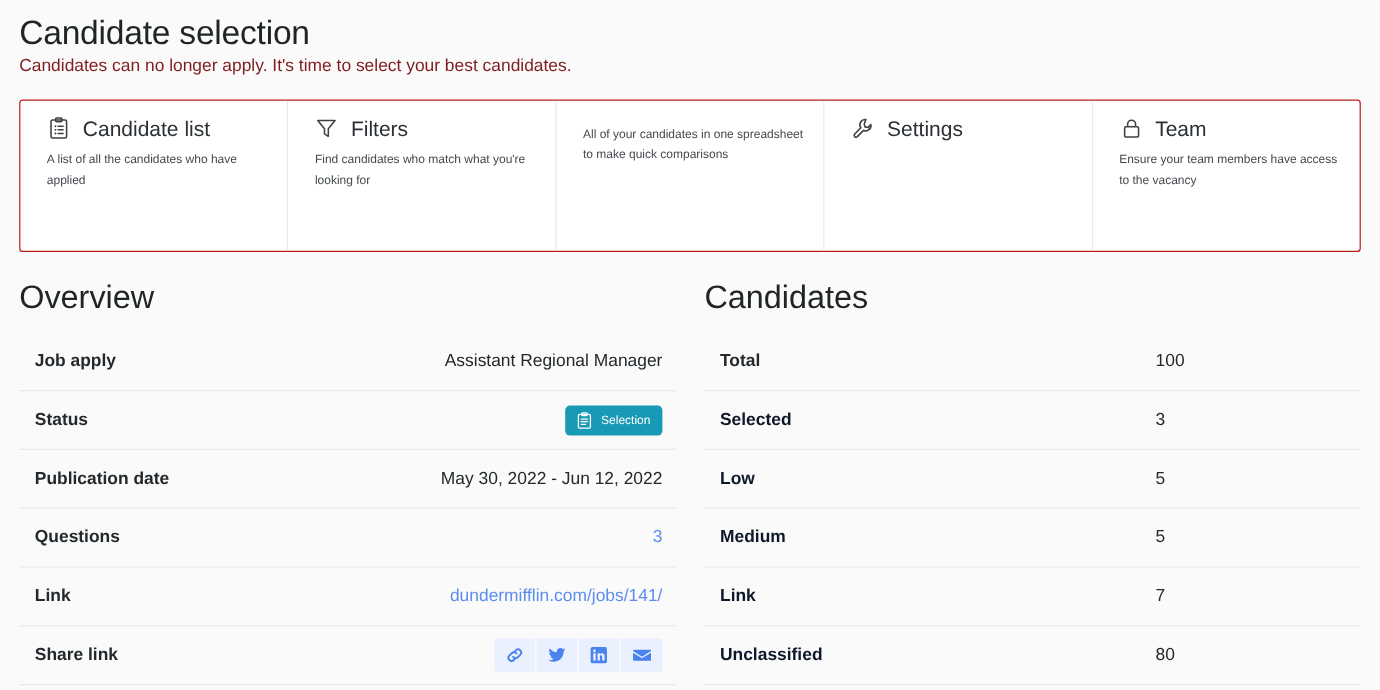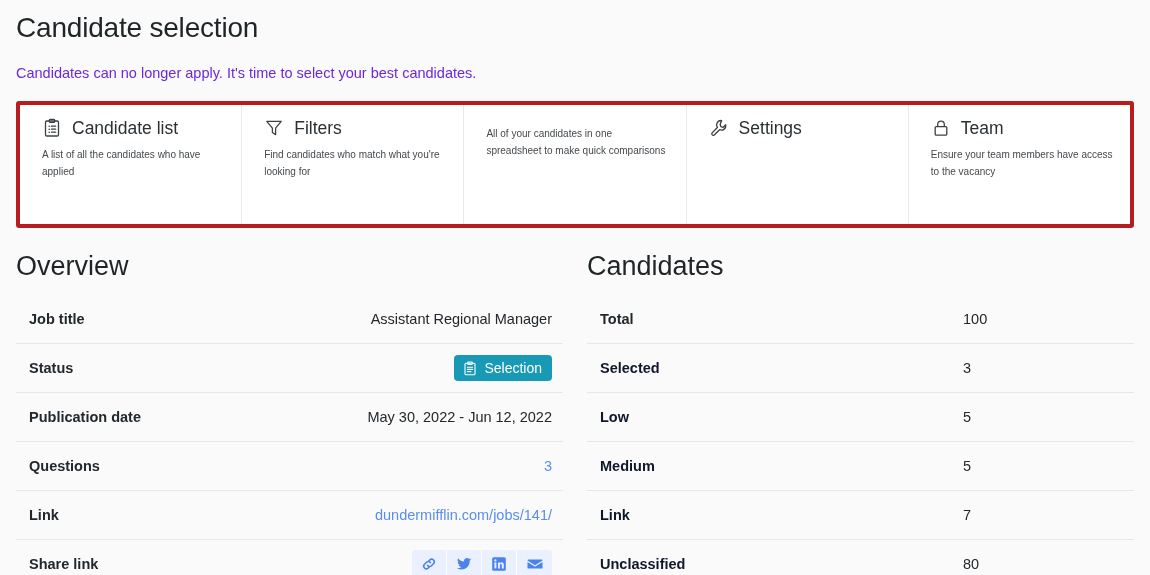--- a/index.html
+++ b/index.html
@@ -11,29 +11,29 @@
     overflow: hidden;
   }
   .page { padding: 10px 16px 0 16px; }
 
   
   .page-title {
     font-size: 28px; font-weight: 400; letter-spacing: -0.2px;
     color: #1f2426; line-height: 1.25;
   }
   .page-sub {
-    font-size: 14.5px; color: #6d28d9; margin-top: 19px; line-height: 1.3;
+    font-size: 14.5px; color: #7f1d1d; margin-top: 1px; line-height: 1.3;
   }
 
   
   .cards {
     display: flex;
     margin-top: 18px;
     background: #ffffff;
-    border: 4px solid #b91c1c;
+    border: 1px solid #b91c1c;
     border-radius: 3px;
     overflow: hidden;
     height: 127px;
   }
   .card {
     flex: 1 1 0;
     padding: 13px 16px 10px 22px;
     border-right: 1px solid #e7e9ed;
     cursor: pointer;
   }
@@ -70,21 +70,21 @@
 
   
   .col-left .row { padding: 0 11px 0 13px; }
   .col-right .row { padding: 0 11px 0 13px; }
   .col-right .row-value { min-width: 160px; text-align: left; }
 
   
   .badge {
     display: inline-flex; align-items: center; gap: 7px;
     background: #1899b5; color: #ffffff;
-    font-size: 14px; border-radius: 4px;
+    font-size: 10px; border-radius: 4px;
     padding: 5px 10px 5px 9px; cursor: pointer;
   }
   .badge svg { display: block; width: 14px; height: 15px; }
 
   
   .share-group { display: flex; align-items: center; }
   .share-btn {
     width: 35px; height: 28px;
     background: #eaf0fd;
     display: flex; align-items: center; justify-content: center;
@@ -166,21 +166,21 @@
 
   </div>
 
   <div class="columns">
 
     <div class="col col-left">
       <h2 class="section-title">Overview</h2>
       <div class="rows">
 
         <div class="row">
-          <span class="row-label">Job title</span>
+          <span class="row-label">Job apply</span>
           <span class="row-value">Assistant Regional Manager</span>
         </div>
 
         <div class="row">
           <span class="row-label">Status</span>
           <span class="badge">
             <span>
               <svg viewBox="0 0 14 15" fill="none" stroke="currentColor" stroke-width="1.1">
                 <rect x="2" y="2.3" width="10" height="11.4" rx="1"></rect>
                 <rect x="4.7" y="1" width="4.6" height="2.4" rx="0.7"></rect>

